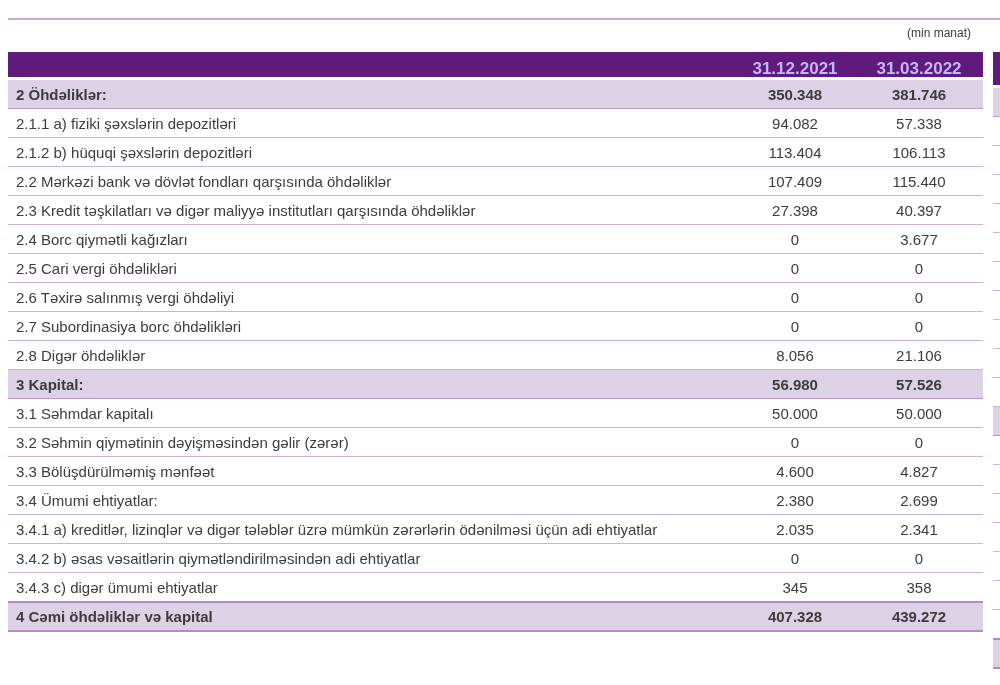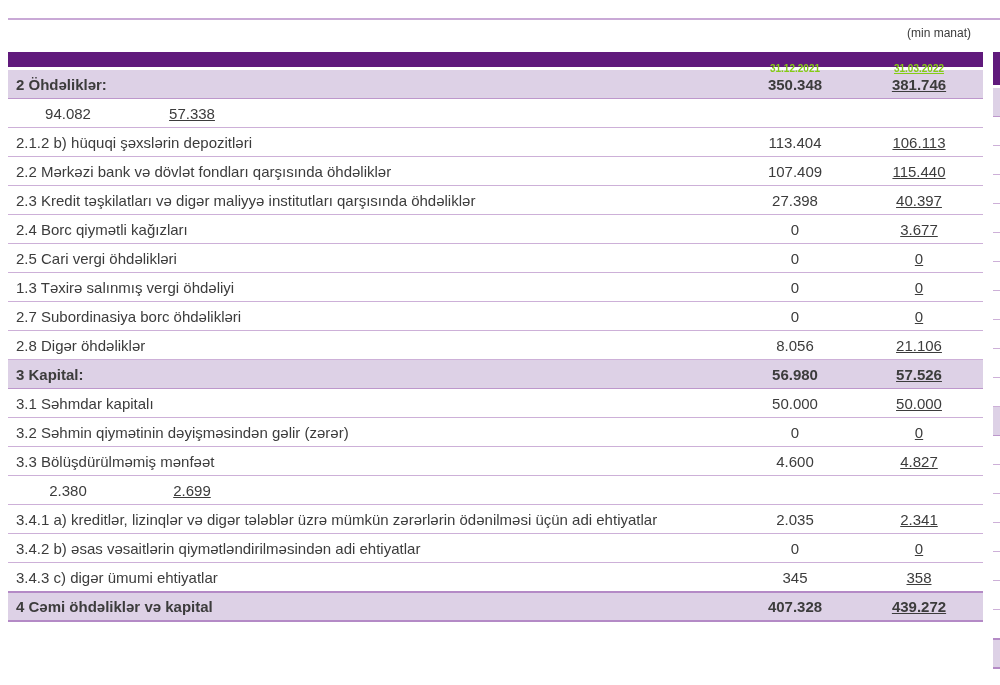--- a/index.html
+++ b/index.html
@@ -14,24 +14,24 @@
   html,body{margin:0;padding:0;background:#fff;}
   body{font-family:"Liberation Sans","DejaVu Sans",sans-serif;color:var(--text);}
   .page{position:relative;width:1000px;height:685px;background:#fff;overflow:hidden;}
 
   .top-line{position:absolute;left:8px;right:0;top:18px;height:2px;background:var(--top-line);}
 
   .unit-note{position:absolute;left:8px;top:26px;width:975px;text-align:right;
     padding-right:12px;box-sizing:border-box;font-size:12px;}
 
   .fin-table{position:absolute;left:8px;top:52px;width:975px;}
-  .thead{display:flex;height:15px;background:var(--header-bg);color:#84cc16;font-weight:bold;font-size:10px;}
+  .thead{display:flex;height:25px;background:var(--header-bg);color:#c4b5fd;font-weight:bold;font-size:17px;}
   .thead .spacer{flex:1;}
   .col-1{width:120px;text-align:center;}
-  .col-2{width:128px;text-align:center;text-decoration:underline;}
+  .col-2{width:128px;text-align:center;}
   .thead .col-1,.thead .col-2{line-height:33px;}
   .head-gap{height:3px;background:#fff;}
 
   .tbody{font-size:15px;}
   .row{display:flex;align-items:center;height:29px;box-sizing:border-box;
     border-bottom:1px solid var(--row-line);background:#fff;}
   .row .label{flex:1;padding-left:8px;white-space:nowrap;overflow:hidden;}
   .row .val{text-align:center;}
   .row.section{background:var(--section-bg);border-bottom-color:var(--section-line);font-weight:bold;justify-content:space-between;}
   .row.total{background:var(--section-bg);font-weight:bold;height:31px;margin-top:-1px;
@@ -61,20 +61,21 @@
       <div class="col-2">31.03.2022</div>
     </div>
     <div class="head-gap"></div>
     <div class="tbody" id="tbody">
         <div class="row section">
           <div class="label">2 Öhdəliklər:</div>
           <div class="val col-1">350.348</div>
           <div class="val col-2">381.746</div>
         </div>
         <div class="row">
+          <div class="label">2.1.1 a) fiziki şəxslərin depozitləri</div>
           <div class="val col-1">94.082</div>
           <div class="val col-2">57.338</div>
         </div>
         <div class="row">
           <div class="label">2.1.2 b) hüquqi şəxslərin depozitləri</div>
           <div class="val col-1">113.404</div>
           <div class="val col-2">106.113</div>
         </div>
         <div class="row">
           <div class="label">2.2 Mərkəzi bank və dövlət fondları qarşısında öhdəliklər</div>
@@ -90,21 +91,21 @@
           <div class="label">2.4 Borc qiymətli kağızları</div>
           <div class="val col-1">0</div>
           <div class="val col-2">3.677</div>
         </div>
         <div class="row">
           <div class="label">2.5 Cari vergi öhdəlikləri</div>
           <div class="val col-1">0</div>
           <div class="val col-2">0</div>
         </div>
         <div class="row">
-          <div class="label">1.3 Təxirə salınmış vergi öhdəliyi</div>
+          <div class="label">2.6 Təxirə salınmış vergi öhdəliyi</div>
           <div class="val col-1">0</div>
           <div class="val col-2">0</div>
         </div>
         <div class="row">
           <div class="label">2.7 Subordinasiya borc öhdəlikləri</div>
           <div class="val col-1">0</div>
           <div class="val col-2">0</div>
         </div>
         <div class="row">
           <div class="label">2.8 Digər öhdəliklər</div>
@@ -125,20 +126,21 @@
           <div class="label">3.2 Səhmin qiymətinin dəyişməsindən gəlir (zərər)</div>
           <div class="val col-1">0</div>
           <div class="val col-2">0</div>
         </div>
         <div class="row">
           <div class="label">3.3 Bölüşdürülməmiş mənfəət</div>
           <div class="val col-1">4.600</div>
           <div class="val col-2">4.827</div>
         </div>
         <div class="row">
+          <div class="label">3.4 Ümumi ehtiyatlar:</div>
           <div class="val col-1">2.380</div>
           <div class="val col-2">2.699</div>
         </div>
         <div class="row">
           <div class="label">3.4.1 a) kreditlər, lizinqlər və digər tələblər üzrə mümkün zərərlərin ödənilməsi üçün adi ehtiyatlar</div>
           <div class="val col-1">2.035</div>
           <div class="val col-2">2.341</div>
         </div>
         <div class="row">
           <div class="label">3.4.2 b) əsas vəsaitlərin qiymətləndirilməsindən adi ehtiyatlar</div>

